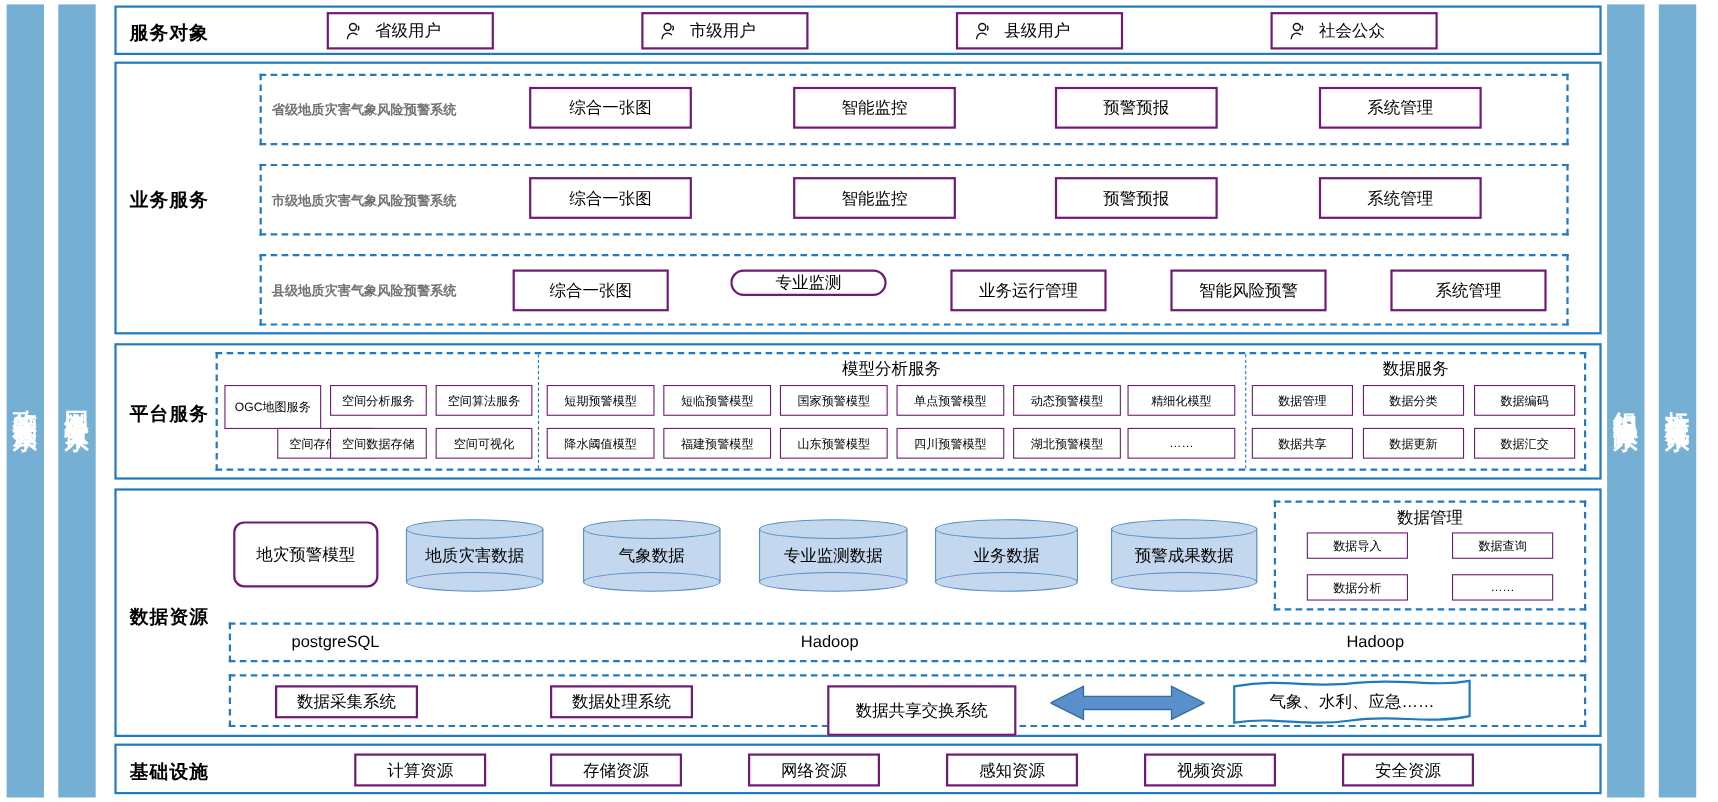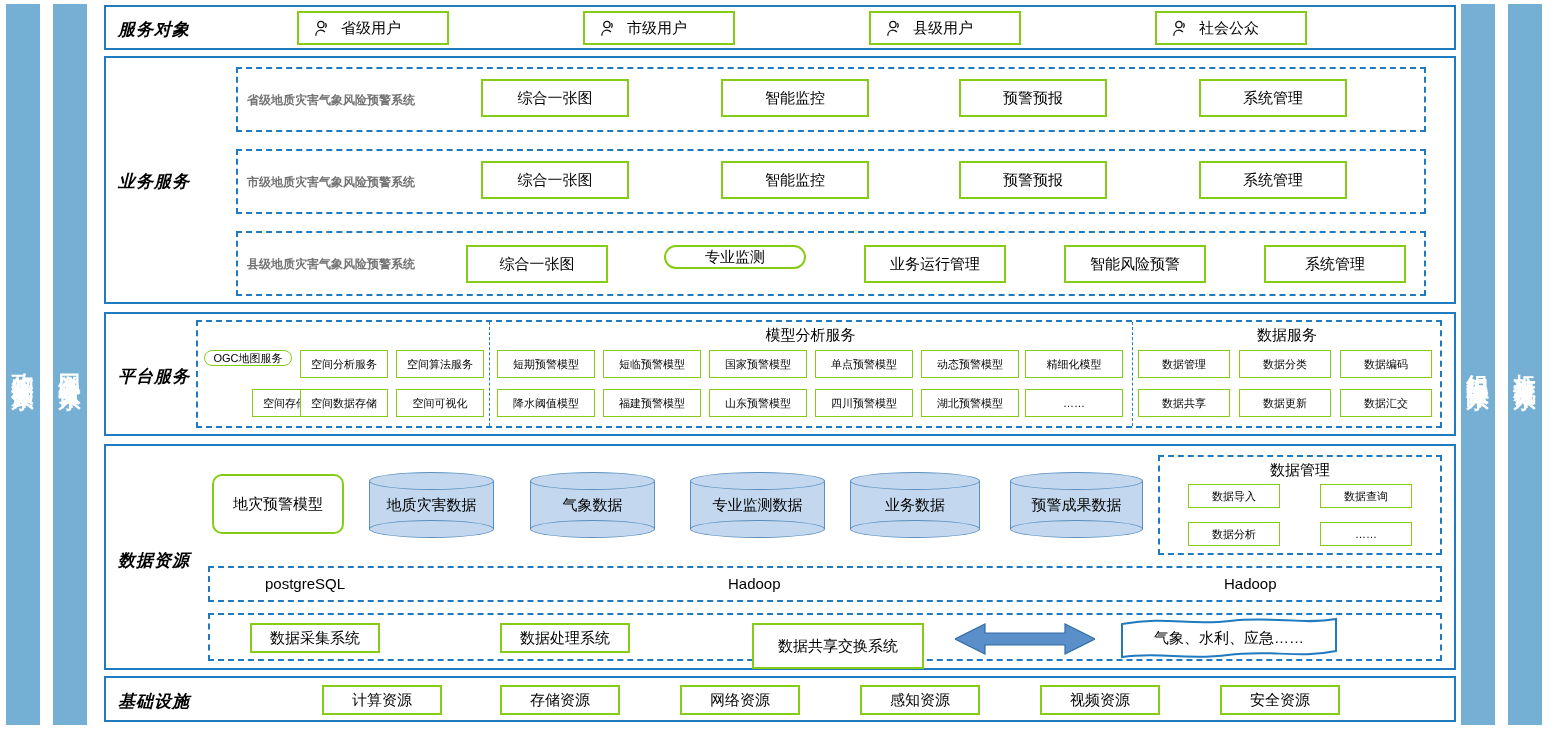--- a/index.html
+++ b/index.html
@@ -25,26 +25,26 @@
   #band-r1{left:1461px;}
   #band-r2{left:1508px;}
 
   
   .sec{
     position:absolute;border:2.5px solid #1f7ac0;background:#ffffff;
     box-sizing:border-box;
   }
   .sec-label{
     position:absolute;font-weight:bold;font-size:17px;color:#000;
-    letter-spacing:1px;white-space:nowrap;font-style:italic;
+    letter-spacing:1px;white-space:nowrap;
   }
 
   
   .bx{
-    position:absolute;box-sizing:border-box;border:2px solid #84cc16;
+    position:absolute;box-sizing:border-box;border:2px solid #701a75;
     background:#ffffff;display:flex;align-items:center;justify-content:center;
     font-size:15px;color:#000;white-space:nowrap;
   }
   .bx.sm{font-size:11px;border-width:1.4px;}
   .bx.user{justify-content:flex-start;padding-left:14px;gap:9px;}
 
   
   .dash{
     position:absolute;box-sizing:border-box;
     border:2.4px dashed #1f7ac0;background:transparent;
@@ -179,21 +179,21 @@
   <div class="sec-label" style="left:118px;top:365px;">平台服务</div>
 
   <div class="dash" style="left:196px;top:320px;width:1246px;height:108px;"></div>
 
   <div style="position:absolute;left:489px;top:322px;height:104px;border-left:1.6px dashed #1f7ac0;"></div>
   <div style="position:absolute;left:1132px;top:322px;height:104px;border-left:1.6px dashed #1f7ac0;"></div>
 
   <div class="dash-title" style="left:489px;top:326px;width:643px;">模型分析服务</div>
   <div class="dash-title" style="left:1132px;top:326px;width:310px;">数据服务</div>
 
-  <div class="bx sm" style="left:204px;top:350px;width:88px;height:16px;border-radius:10px;">OGC地图服务</div>
+  <div class="bx sm" style="left:204px;top:350px;width:88px;height:40px;">OGC地图服务</div>
   <div class="bx sm" style="left:300px;top:350px;width:88px;height:28px;">空间分析服务</div>
   <div class="bx sm" style="left:396px;top:350px;width:88px;height:28px;">空间算法服务</div>
   <div class="bx sm" style="left:204px;top:389px;width:88px;height:28px;margin-left:48px;">空间存储服务</div>
   <div class="bx sm" style="left:300px;top:389px;width:88px;height:28px;">空间数据存储</div>
   <div class="bx sm" style="left:396px;top:389px;width:88px;height:28px;">空间可视化</div>
 
   <div class="bx sm" style="left:497px;top:350px;width:98px;height:28px;">短期预警模型</div>
   <div class="bx sm" style="left:603px;top:350px;width:98px;height:28px;">短临预警模型</div>
   <div class="bx sm" style="left:709px;top:350px;width:98px;height:28px;">国家预警模型</div>
   <div class="bx sm" style="left:815px;top:350px;width:98px;height:28px;">单点预警模型</div>

